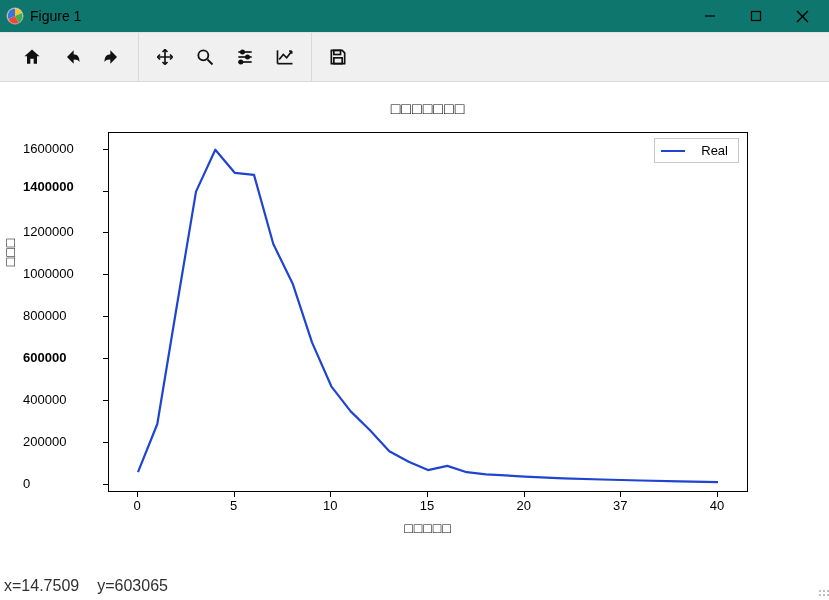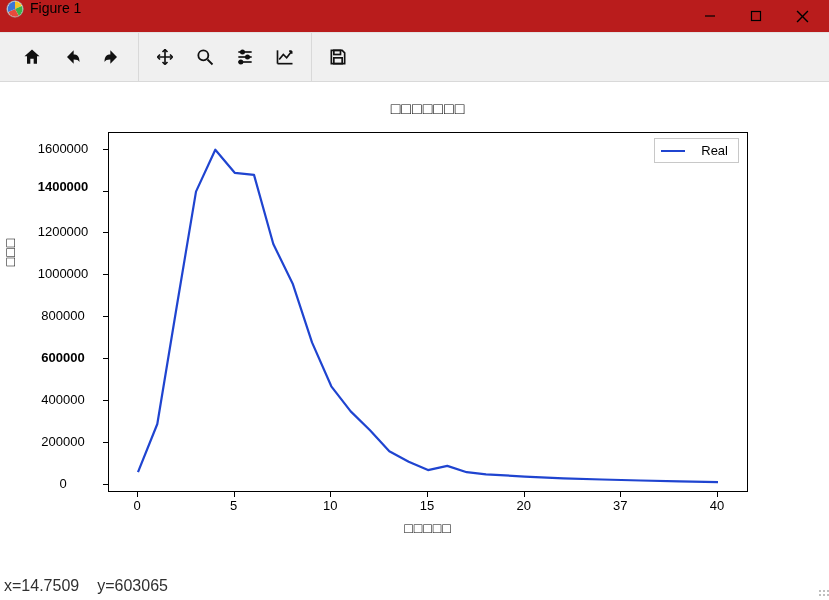--- a/index.html
+++ b/index.html
@@ -8,24 +8,24 @@
     width: 829px;
     height: 600px;
     font-family: Arial, Helvetica, sans-serif;
     font-size: 13px;
     background: #ffffff;
     overflow: hidden;
     color: #000;
   }
   .titlebar {
     display: flex;
-    align-items: flex-start;
+    align-items: center;
     height: 32px;
     padding: 0 4px;
-    background: #b91c1c;
+    background: #0f766e;
   }
   .titlebar .app-icon {
     width: 18px;
     height: 18px;
     margin: 0 6px 0 2px;
   }
   .titlebar .title {
     flex: 0 0 auto;
     font-size: 14px;
   }
@@ -101,21 +101,21 @@
     left: 108px;
     top: 438px;
     width: 640px;
     text-align: center;
     font-size: 14px;
   }
   .ytick-label {
     position: absolute;
     right: 726px; 
     width: 80px;
-    text-align: center;
+    text-align: left;
     font-size: 13px;
   }
   .xtick-label {
     position: absolute;
     top: 416px;
     width: 40px;
     margin-left: -20px;
     text-align: center;
     font-size: 13px;
   }

